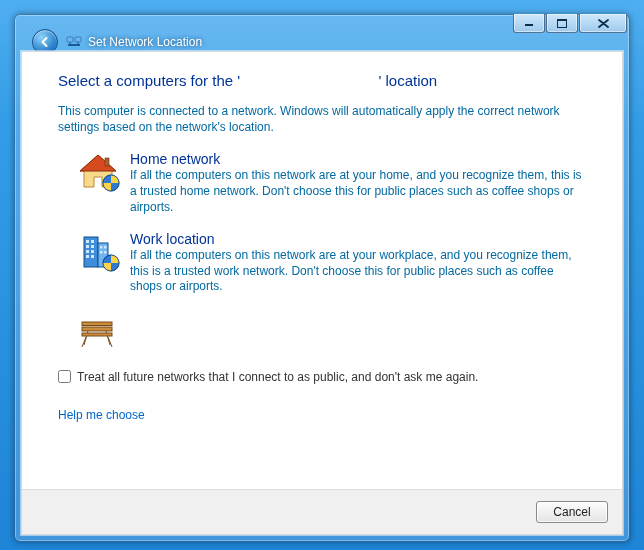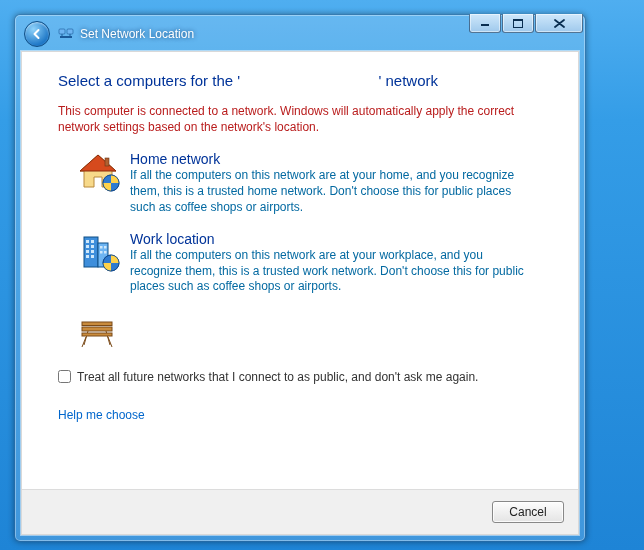--- a/index.html
+++ b/index.html
@@ -10,28 +10,28 @@
     background: linear-gradient(180deg, #4faef0 0%, #349de7 120px, #1e84d6 550px);
     width: 644px;
     height: 550px;
     overflow: hidden;
     color: #333;
   }
   .window {
     position: absolute;
     top: 14px;
     left: 14px;
-    width: 572px;
+    width: 616px;
     height: 528px;
     border-radius: 6px;
     background: rgba(255,255,255,0.15);
     border: 1px solid rgba(0,50,100,0.45);
     box-shadow: 0 0 6px rgba(0,0,0,0.4), inset 0 0 0 1px rgba(255,255,255,0.35);
     box-sizing: border-box;
-    padding: 5px;
+    padding: 13px;
   }
   .titlebar-controls {
     position: absolute;
     top: -1px;
     right: 2px;
     display: flex;
   }
   .tbtn {
     width: 30px;
     height: 18px;
@@ -91,21 +91,21 @@
     padding: 20px 36px 0 36px;
     box-sizing: border-box;
   }
   .heading {
     color: #003399;
     font-size: 15px;
     font-weight: normal;
     margin: 0 0 14px 0;
   }
   .intro {
-    color: #b91c1c;
+    color: #0369a1;
     font-size: 12px;
     line-height: 1.35;
     margin-bottom: 10px;
   }
   .option {
     display: flex;
     padding: 6px 4px 10px 4px;
     border-radius: 3px;
     cursor: default;
     margin-left: 12px;
@@ -210,21 +210,21 @@
     </span>
     <span class="title">Set Network Location</span>
   </div>
 
   <div class="client">
     <div class="content">
 
       <h1 class="heading">
         <span>Select a computers for the '</span>
         <span style="display:inline-block; width:130px;"></span>
-        <span>' network</span>
+        <span>' location</span>
       </h1>
 
       <div class="intro">This computer is connected to a network. Windows will automatically apply the correct network settings based on the network's location.</div>
 
       
       <div class="option">
         <div class="iconcol">
           <span>
             <svg width="44" height="40" viewBox="0 0 44 40">
               <polygon points="22,2 40,18 36,18 36,34 26,34 26,24 18,24 18,34 8,34 8,18 4,18" fill="#f7d98a" stroke="#b8883a" stroke-width="1"></polygon>

